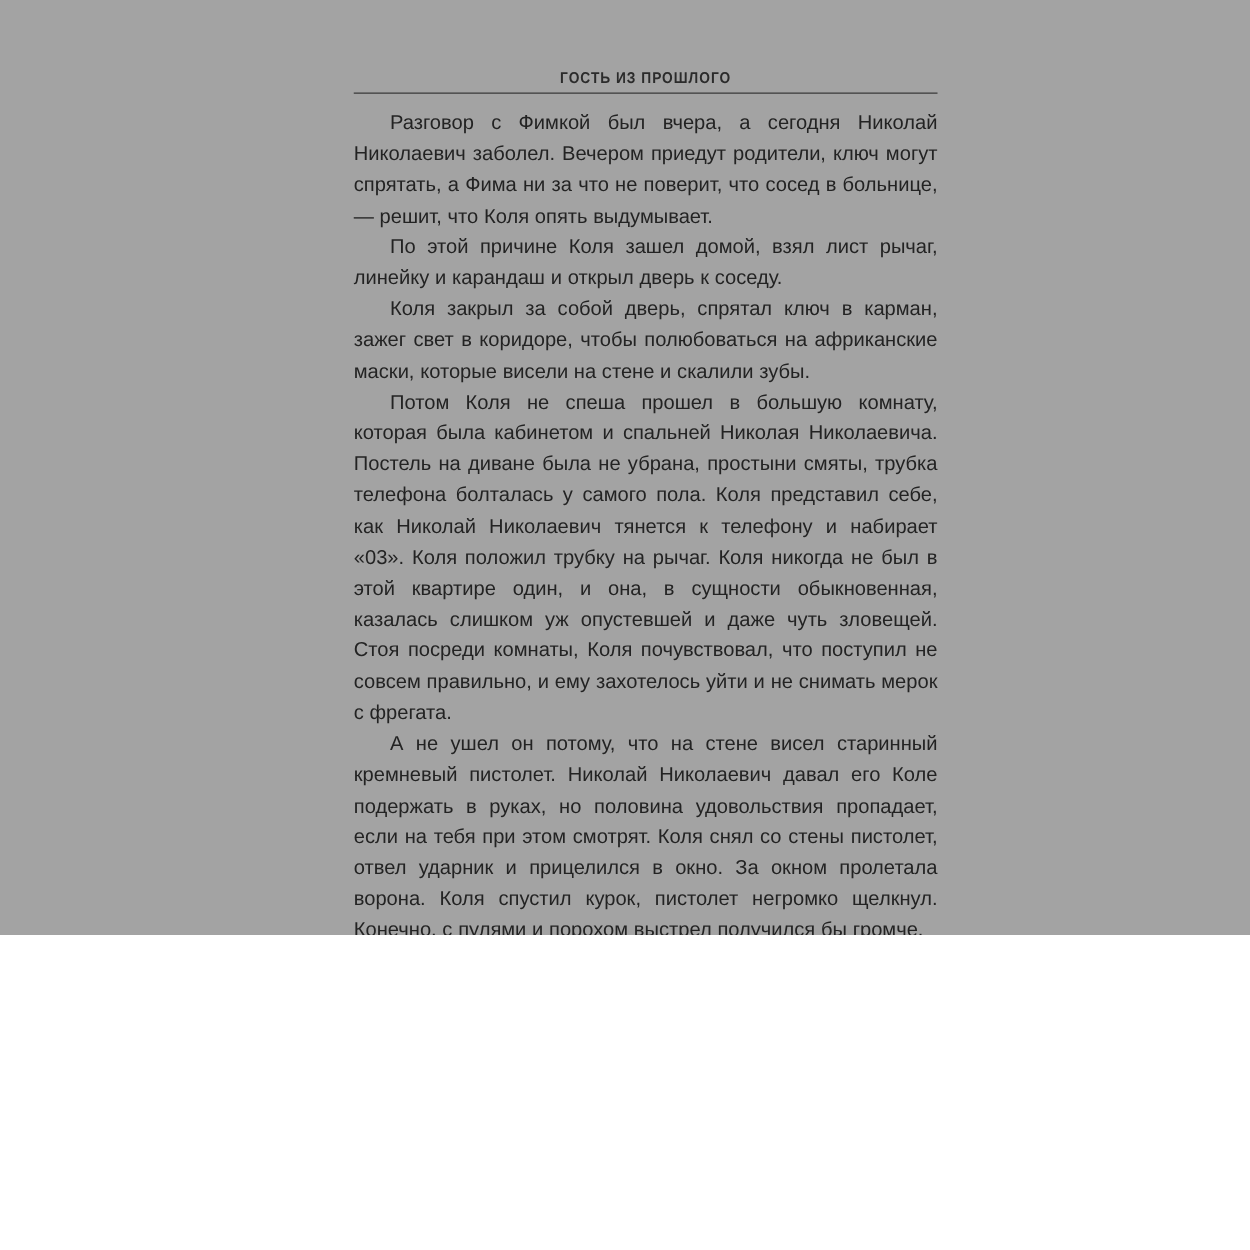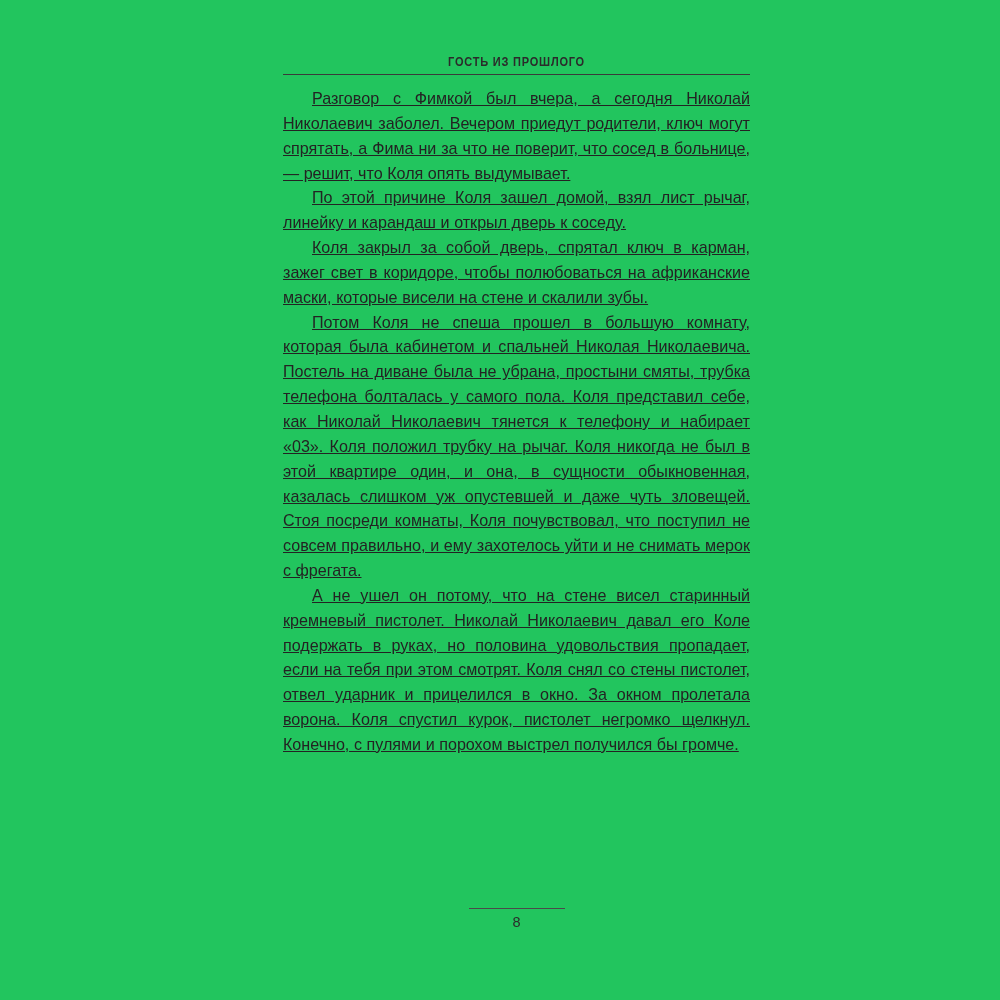--- a/index.html
+++ b/index.html
@@ -5,22 +5,22 @@
 <style>
   html, body {
     margin: 0;
     padding: 0;
     background: #ffffff;
   }
 
   .page {
     position: relative;
     width: 1000px;
-    height: 1000px;
-    background: #22c55e;
+    height: 748px;
+    background: #a3a3a3;
     overflow: hidden;
     font-family: "Liberation Sans", "DejaVu Sans", sans-serif;
   }
 
   
   .running-head {
     position: absolute;
     left: 283px;
     top: 55px;
     width: 467px;
@@ -58,21 +58,20 @@
     margin: 0;
     text-align: justify;
     text-align-last: left;
     text-indent: 29px;
     font-size: 16.1px;
     line-height: 24.85px;
     color: #232323;
     font-family: "Liberation Sans", "DejaVu Sans", sans-serif;
     hyphens: manual;
     word-spacing: 0.1px;
-    text-decoration: underline;
   }
 
   
   .folio {
     position: absolute;
     left: 283px;
     top: 908px;
     width: 467px;
     text-align: center;
   }

